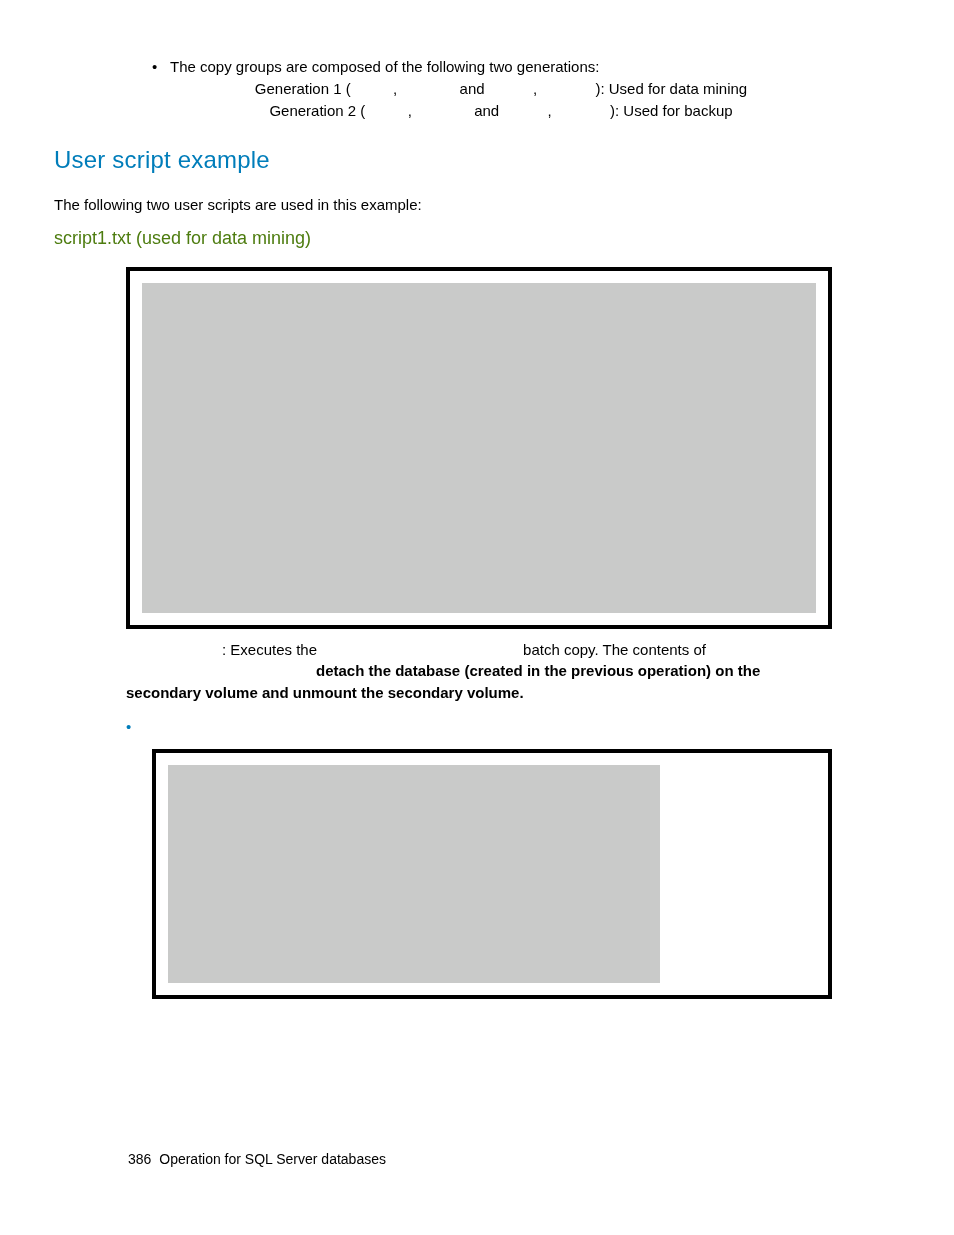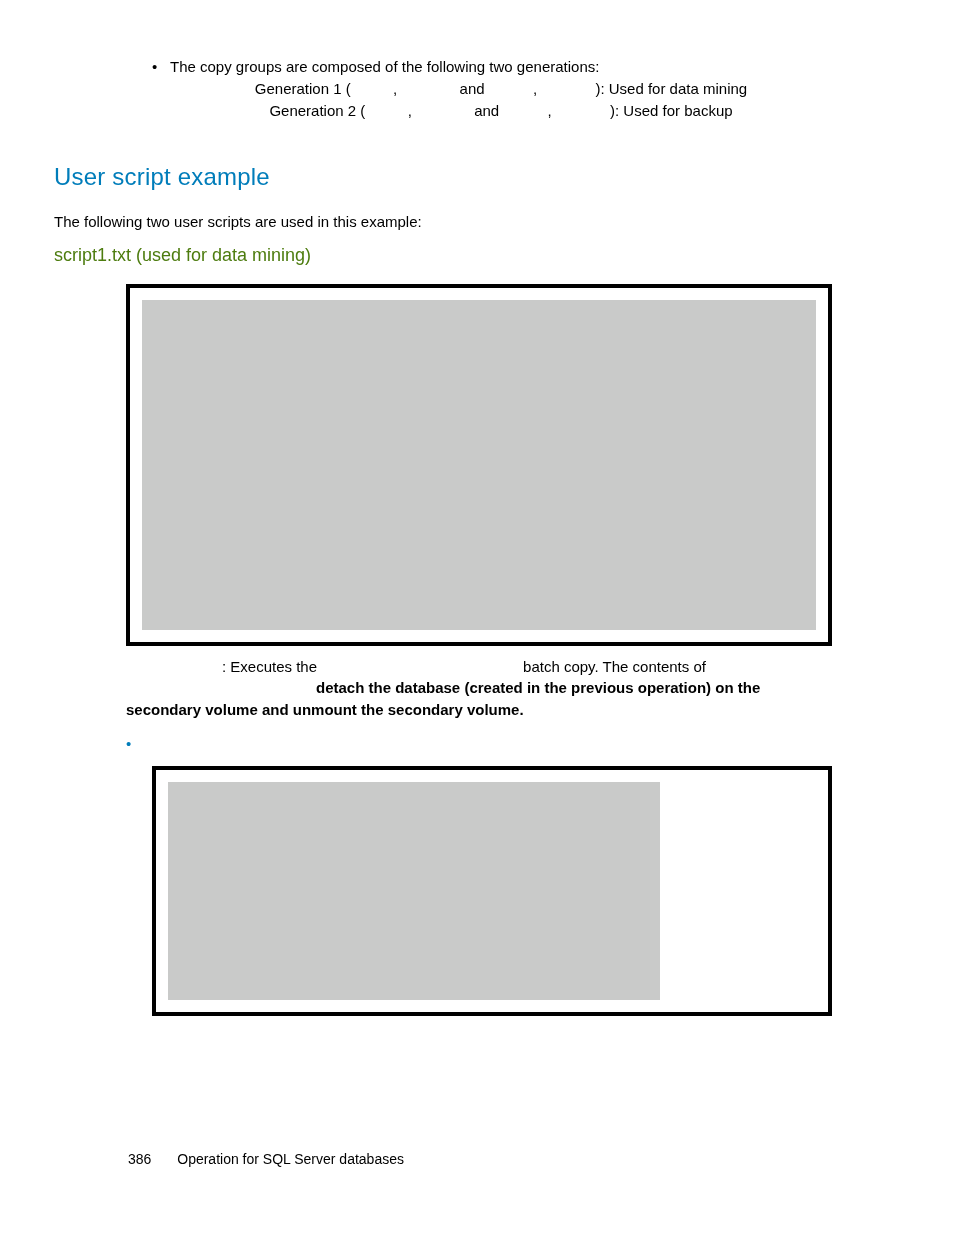--- a/index.html
+++ b/index.html
@@ -29,21 +29,21 @@
     width: 18px;
     flex-shrink: 0;
   }
   .gen-line {
     margin-left: 18px;
     font-size: 15px;
     line-height: 1.5;
     text-align: center;
   }
   .h1 {
-    margin-top: 40px;
+    margin-top: 23px;
     font-size: 24px;
     font-weight: normal;
     color: #007dba;
     letter-spacing: 0.2px;
   }
   .body-text {
     margin-top: 20px;
     font-size: 15px;
     line-height: 1.45;
   }
@@ -94,21 +94,21 @@
     margin-left: 98px;
   }
   .footer {
     position: absolute;
     bottom: 68px;
     left: 128px;
     font-size: 14px;
     color: #000;
   }
   .footer .pnum {
-    margin-right: 22px;
+    margin-right: 4px;
   }
 </style>
 </head>
 <body>
 
 <div class="page">
 
   <div class="bullet-section">
     <div class="bullet-row">
       <span class="bullet-mark">•</span>

